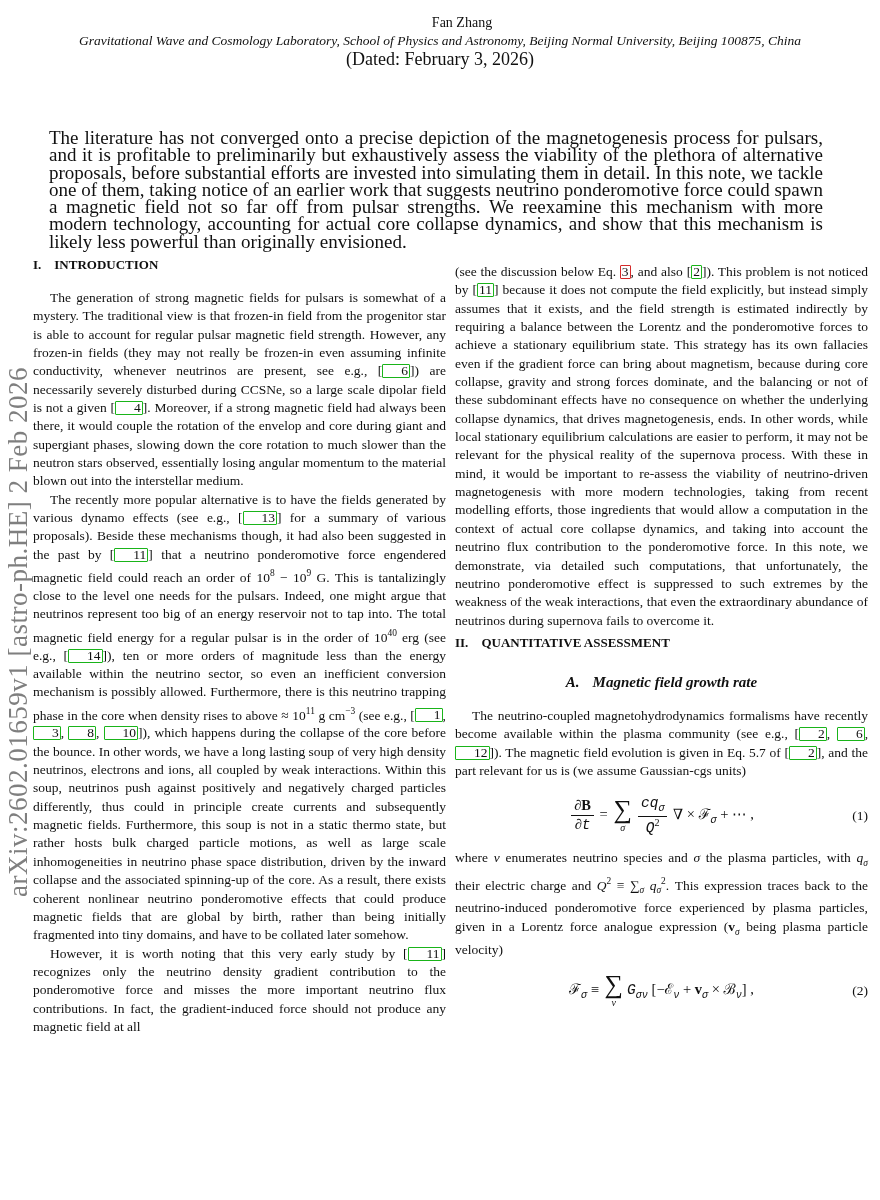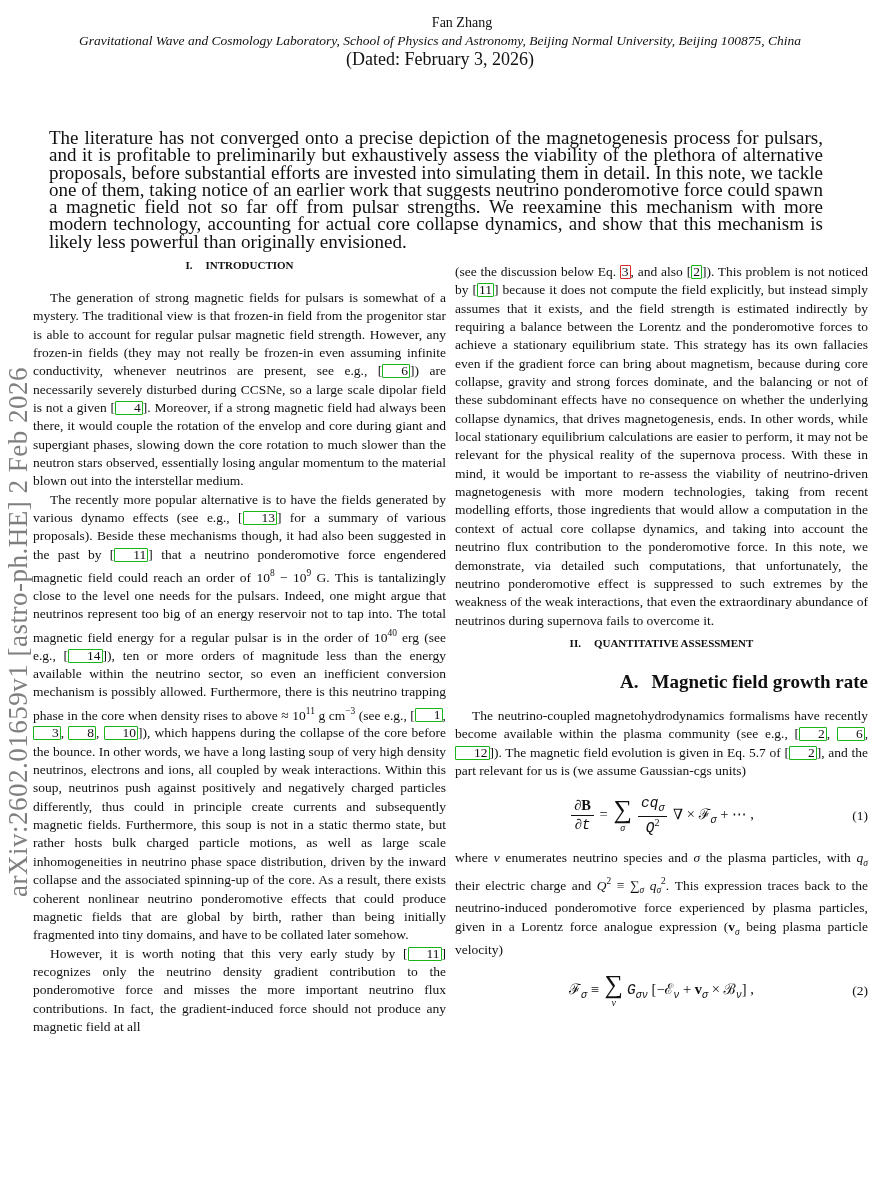--- a/index.html
+++ b/index.html
@@ -51,26 +51,26 @@
     position:absolute;top:252px;width:413px;
     font-size:13.5px;line-height:18.35px;
     text-align:justify;
   }
   .col-left{left:33px;}
   .col-right{left:455px;}
   p.para{text-indent:17px;}
   p.noindent{text-indent:0;margin-top:11px;}
 
   h2.sec{
-    font-size:11px;font-weight:bold;text-align:center;
+    font-size:13px;font-weight:bold;text-align:left;
     margin:4px 0 15px 0;line-height:18px;text-indent:0;
   }
   h3.subsec{
-    font-size:19px;font-weight:bold;text-align:right;
-    margin:21px 0 16px 0;line-height:18px;text-indent:0;
+    font-size:15px;font-weight:bold;text-align:center;
+    margin:21px 0 16px 0;line-height:18px;text-indent:0;font-style:italic;
   }
   .sec-num{margin-right:13px;}
   .col-right h2.sec{margin-bottom:0;}
 
   
   .cite-box{
     display:inline-block;
     border:1.4px solid var(--cite-color);
     padding:0 1px;line-height:12px;border-radius:1px;
   }

